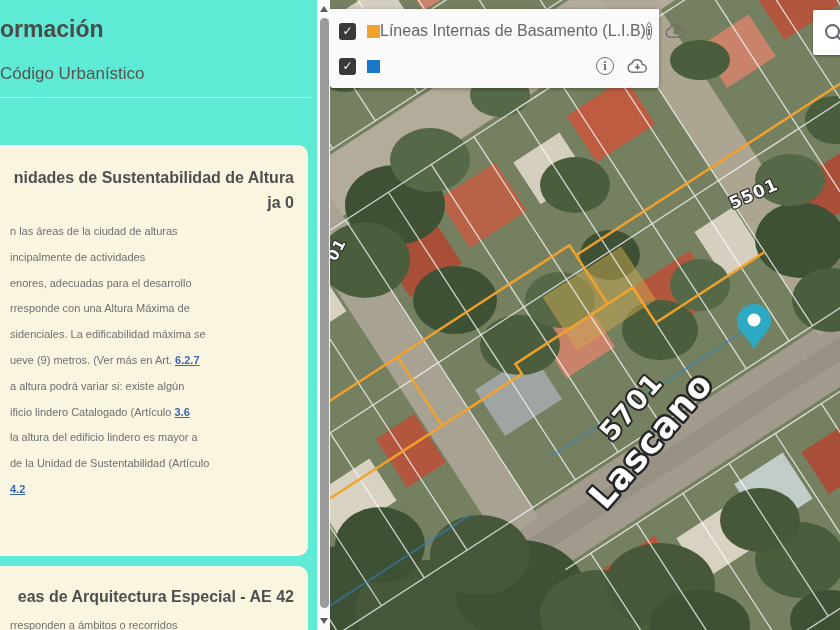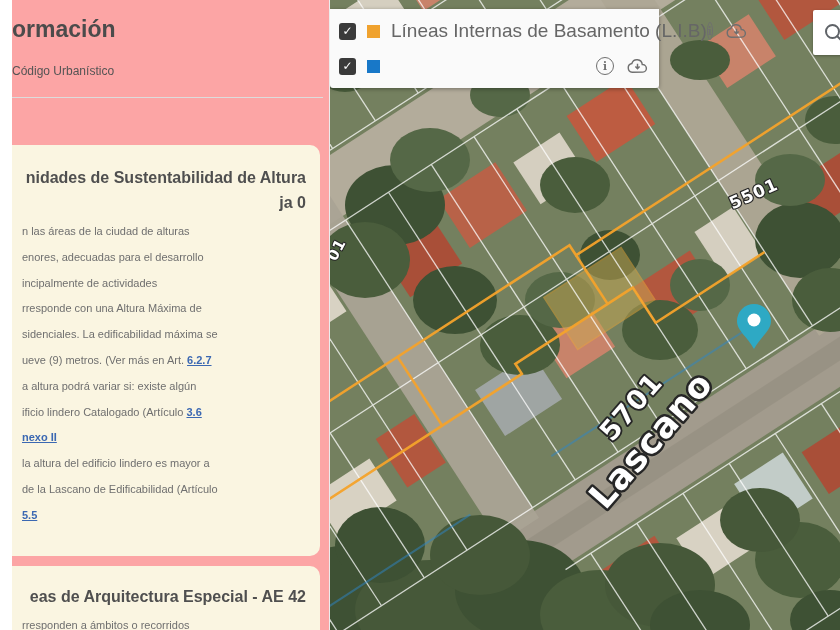--- a/index.html
+++ b/index.html
@@ -1,23 +1,23 @@
 <!DOCTYPE html>
 <html><head>
 <meta charset="utf-8">
 <style>
   html,body{margin:0;padding:0;}
   body{width:840px;height:630px;overflow:hidden;position:relative;background:#fff;
        font-family:"Liberation Sans","DejaVu Sans",sans-serif;}
   .app{position:absolute;inset:0;}
 
   
-  .left-panel{position:absolute;left:12px;top:0;width:330px;height:630px;background:#fca5a5;overflow:hidden;text-decoration:underline;}
+  .left-panel{position:absolute;left:0;top:0;width:330px;height:630px;background:#5eead4;overflow:hidden;text-decoration:underline;}
   .panel-title{position:absolute;left:0;top:16px;font-size:23px;font-weight:600;color:#4b4b4b;white-space:nowrap;}
-  .panel-subtitle{position:absolute;left:0;top:64px;font-size:12px;color:#545454;white-space:nowrap;}
+  .panel-subtitle{position:absolute;left:0;top:64px;font-size:17px;color:#545454;white-space:nowrap;}
   .divider{position:absolute;left:0;top:97px;width:311px;height:1px;background:#dcdcdc;}
   .card{position:absolute;left:-16px;width:324px;background:#faf5e1;border-radius:10px;
         box-sizing:border-box;padding:20px 14px 0 16px;overflow:hidden;}
   .card1{top:145px;height:411px;}
   .card2{top:566px;height:110px;padding-top:18px;}
   .card-title{font-size:16px;font-weight:bold;color:#4f4f4f;line-height:25px;white-space:nowrap;text-align:right;}
   .card-body{margin-top:4px;}
   .card-body .line{font-size:11px;color:#6f6f6f;line-height:25.8px;white-space:nowrap;padding-left:10px;}
   .card-body a.lnk{color:#3b68b2;text-decoration:underline;font-weight:bold;cursor:pointer;}
 
@@ -33,21 +33,21 @@
   .map svg{display:block;}
 
   
   .legend{position:absolute;left:0;top:9px;width:329px;height:79px;background:#fafafa;
           box-shadow:0 1px 4px rgba(0,0,0,.35);border-radius:0 0 3px 3px;
           display:flex;flex-direction:column;justify-content:center;gap:9px;box-sizing:border-box;padding:4px 10px 4px 9px;}
   .lg-row{display:flex;align-items:center;height:26px;}
   .cbx{width:17px;height:17px;background:#3a3a3a;border-radius:3px;color:#fff;font-size:12px;font-weight:bold;
        display:flex;align-items:center;justify-content:center;cursor:pointer;flex:0 0 auto;}
   .swatch{width:13px;height:13px;margin-left:11px;flex:0 0 auto;}
-  .lg-label{margin-left:11px;font-size:19px;color:#666;white-space:nowrap;}
+  .lg-label{font-size:16px;color:#666;white-space:nowrap;}
   .ico{cursor:pointer;}
   .ico.info{margin-left:auto;width:16px;height:16px;border:1.6px solid #6f6f6f;border-radius:50%;color:#6f6f6f;
             font-size:10.5px;font-weight:bold;display:flex;align-items:center;justify-content:center;font-family:"DejaVu Serif",serif;}
   .ico.cloud{margin-left:12px;display:flex;align-items:center;}
 
   
   .search-btn{position:absolute;left:483px;top:10px;width:44px;height:45px;background:#fff;border:none;border-radius:2px;
               box-shadow:0 1px 3px rgba(0,0,0,.3);display:flex;align-items:center;justify-content:center;cursor:pointer;padding:0 0 0 9px;box-sizing:border-box;justify-content:flex-start;}
 
   .maplabel{fill:#fff;stroke:#262626;paint-order:stroke;stroke-linejoin:round;
@@ -61,31 +61,30 @@
   <div class="left-panel">
     <div class="panel-title">ormación</div>
     <div class="panel-subtitle">Código Urbanístico</div>
     <div class="divider"></div>
 
     <div class="card card1">
       <div class="card-title">nidades de Sustentabilidad de Altura</div>
       <div class="card-title">ja 0</div>
       <div class="card-body">
           <div class="line"><span>n las áreas de la ciudad de alturas</span></div>
+          <div class="line"><span>incipalmente de actividades</span></div>
           <div class="line"><span>enores, adecuadas para el desarrollo</span></div>
-          <div class="line"><span>incipalmente de actividades</span></div>
           <div class="line"><span>rresponde con una Altura Máxima de</span></div>
           <div class="line"><span>sidenciales. La edificabilidad máxima se</span></div>
           <div class="line"><span>ueve (9) metros. (Ver más en Art. </span><a class="lnk" href="#">6.2.7</a></div>
           <div class="line"><span>a altura podrá variar si: existe algún</span></div>
           <div class="line"><span>ificio lindero Catalogado (Artículo </span><a class="lnk" href="#">3.6</a></div>
-          <div class="line"><span></span><a class="lnk" href="#">nexo II</a></div>
           <div class="line"><span>la altura del edificio lindero es mayor a</span></div>
-          <div class="line"><span>de la Lascano de Edificabilidad (Artículo</span></div>
-          <div class="line"><span></span><a class="lnk" href="#">5.5</a></div>
+          <div class="line"><span>de la Unidad de Sustentabilidad (Artículo</span></div>
+          <div class="line"><span></span><a class="lnk" href="#">4.2</a></div>
         </div>
     </div>
 
     <div class="card card2">
       <div class="card-title">eas de Arquitectura Especial - AE 42</div>
       <div class="card-body">
           <div class="line"><span>rresponden a ámbitos o recorridos</span></div>
         </div>
     </div>
 

